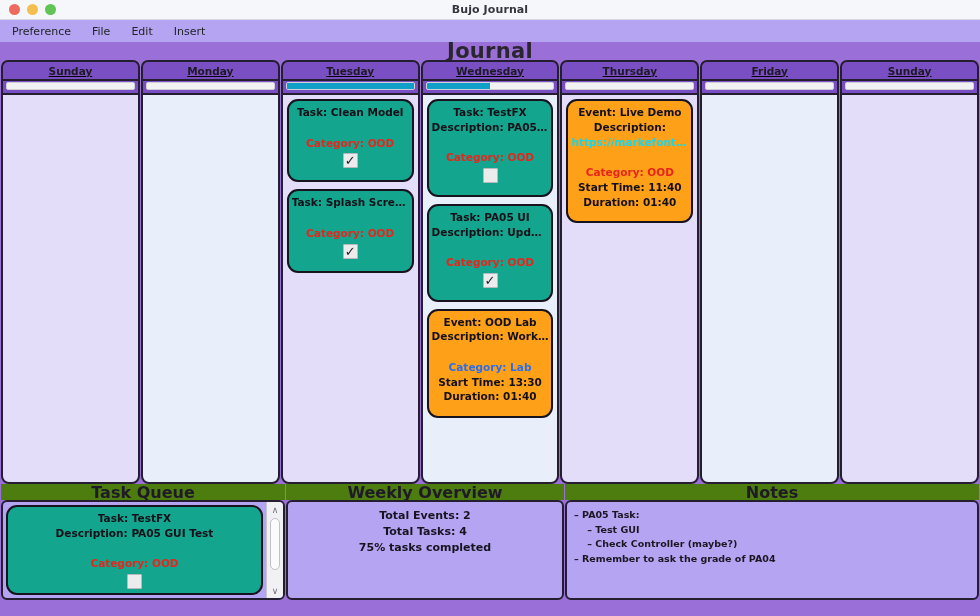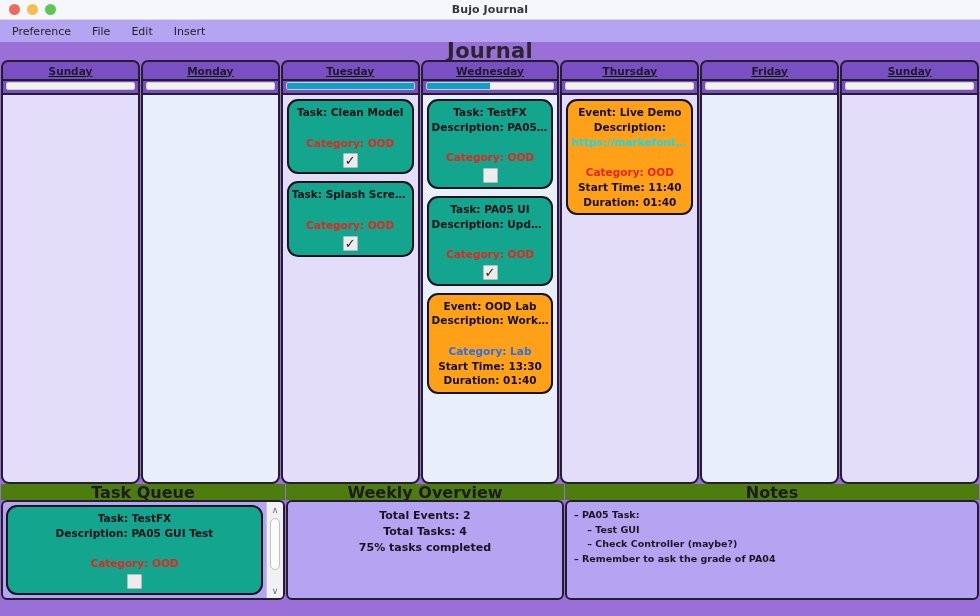--- a/index.html
+++ b/index.html
@@ -104,21 +104,21 @@
     overflow: hidden;
     display: flex; flex-direction: column; gap: 7px;
   }
   .day-body.tint-a { background: #e3ddfa; }
   .day-body.tint-b { background: #e9eefb; }
 
   
   .card {
     border: 2.5px solid #16121e;
     border-radius: 11px;
-    padding: 5px 3px 4px 3px;
+    padding: 5px 3px 12px 3px;
     display: flex; flex-direction: column; align-items: center;
     gap: 1px;
     flex: none;
   }
   .card.task { background: #13a58d; }
   .card.event { background: #ffa118; }
   .card-line {
     font-size: 10.5px; color: #141019; font-weight: bold;
     text-align: center; line-height: 1.3;
     white-space: nowrap; overflow: hidden; text-overflow: ellipsis;

